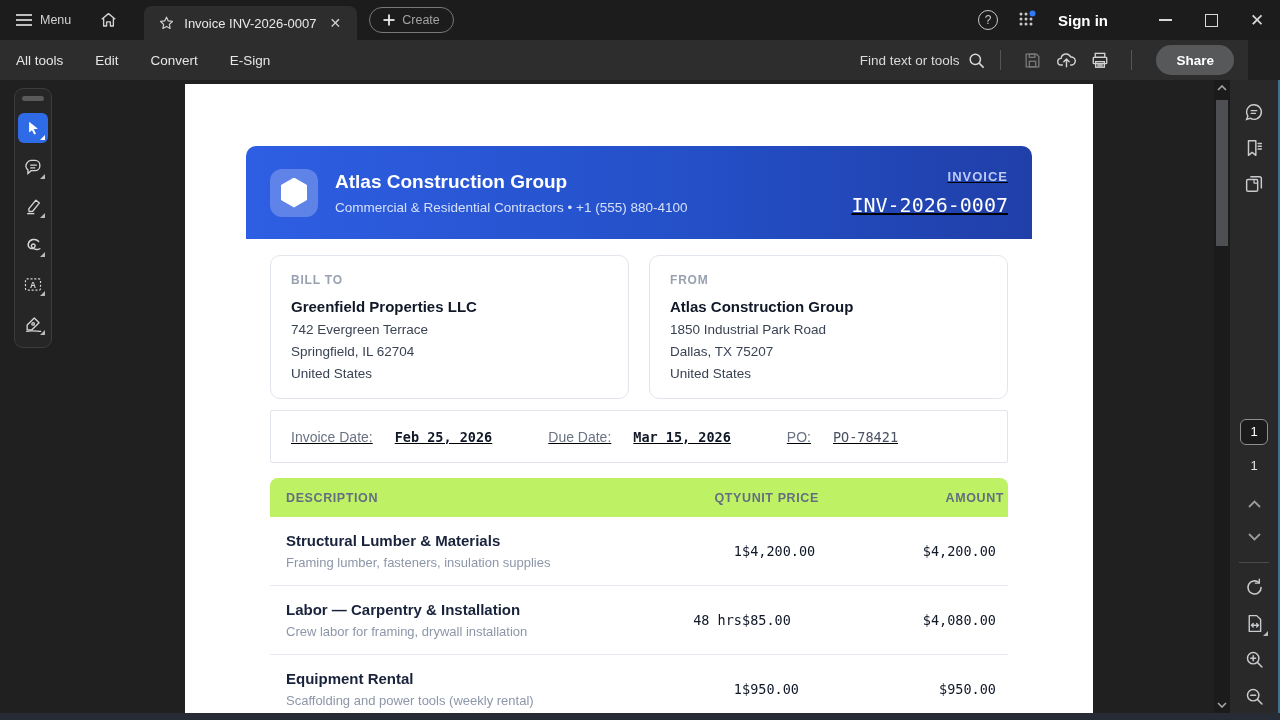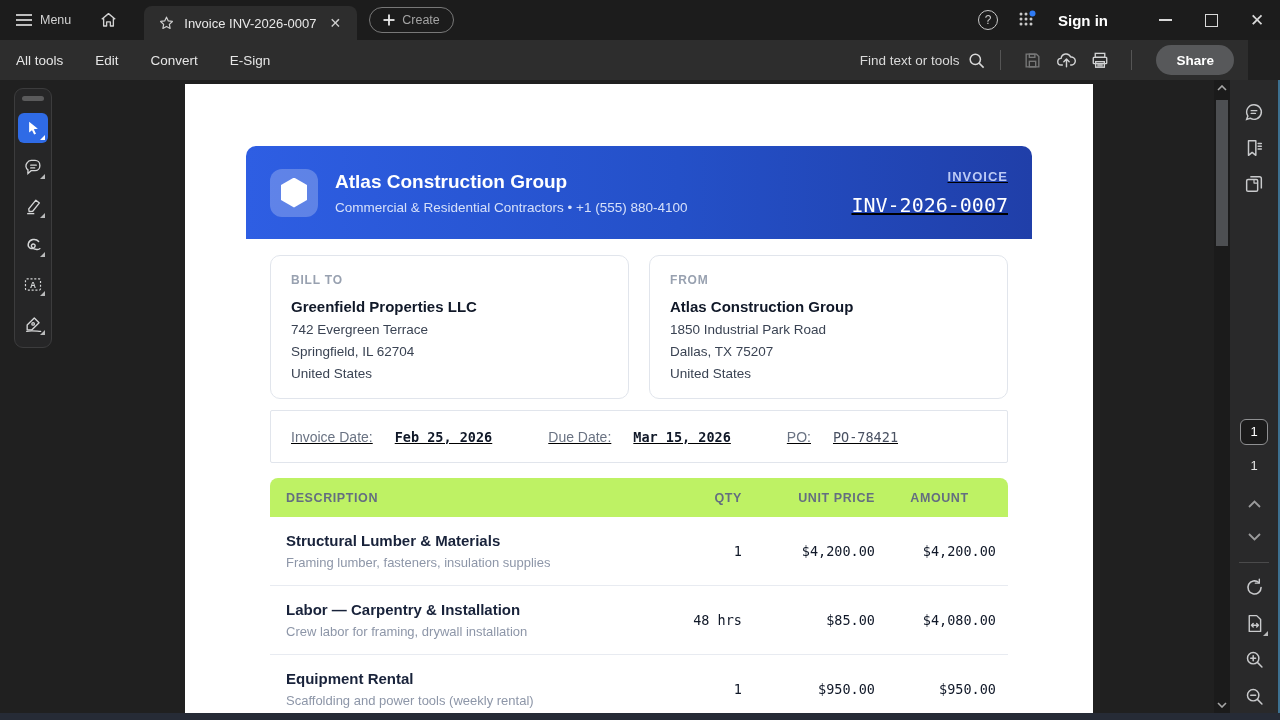--- a/index.html
+++ b/index.html
@@ -112,23 +112,23 @@
   .meta-value { color:#101828; font-weight:bold; font-size:13.5px; }
   .meta-po { color:#495162; font-weight:normal; font-size:13.5px; }
   .meta-gap { width:12px; }
 
   .inv-table { margin-top:15px; }
   .t-head { height:39px; background:#bef264; border-radius:8px 8px 0 0; display:flex; align-items:center;
     font-size:12.5px; font-weight:bold; letter-spacing:0.6px; color:#646e80; }
   .t-row { height:69px; display:flex; align-items:center; border-bottom:1px solid #e8ebf1; background:#fff; }
   .c-desc { flex:1; padding-left:16px; }
   .c-qty { width:100px; text-align:right; }
-  .c-unit { width:133px; text-align:right; }
+  .c-unit { width:133px; }
   .c-amount { width:133px; text-align:right; padding-right:12px; }
-  .t-head .c-amount { padding-right:4px;text-align:center; }
+  .t-head .c-amount { padding-right:4px; }
   .item-title { font-size:15px; font-weight:600; color:#18223a; }
   .item-desc { font-size:13px; color:#8d96a8; margin-top:6px; }
   .num { font-size:13.5px; color:#101828; }
 
   svg { display:block; }
 </style>
 </head>
 <body>
 
 <div id="titlebar">

